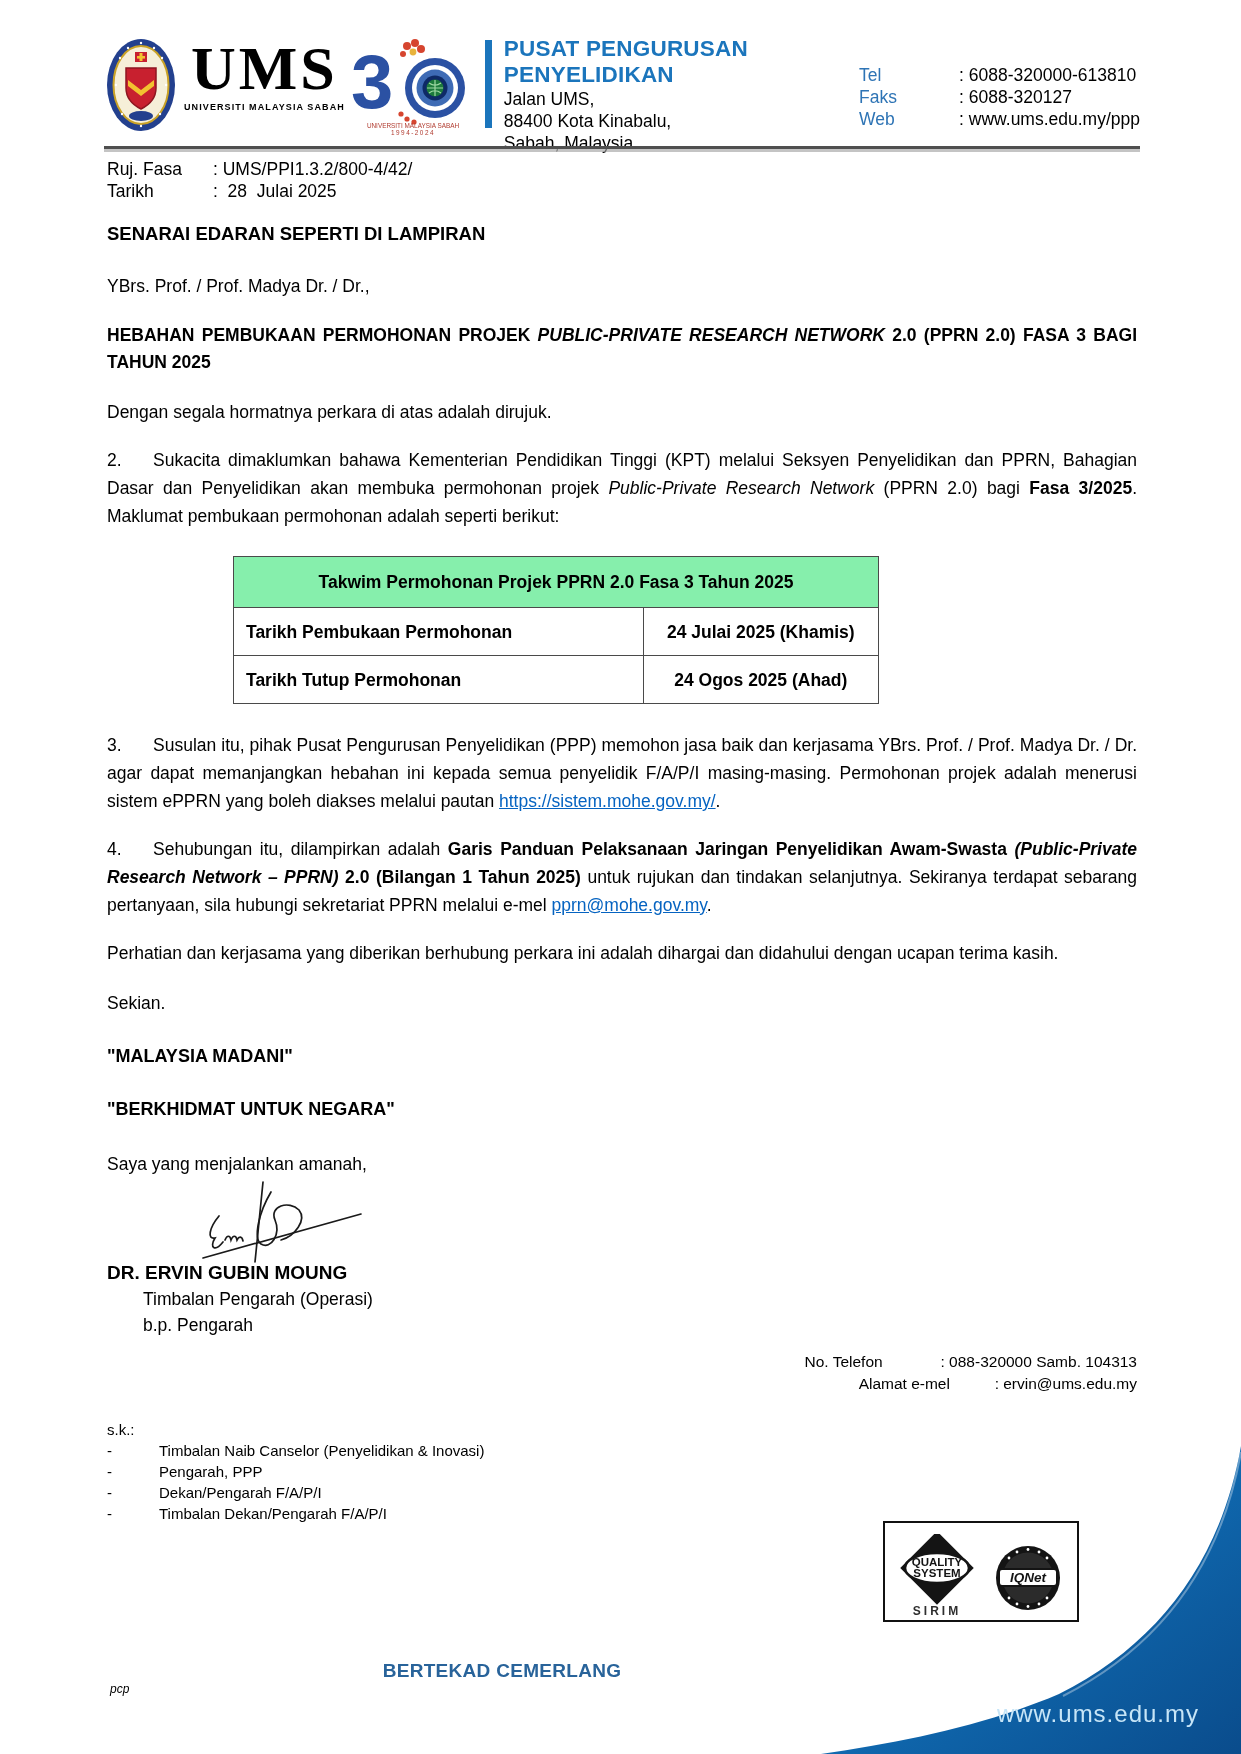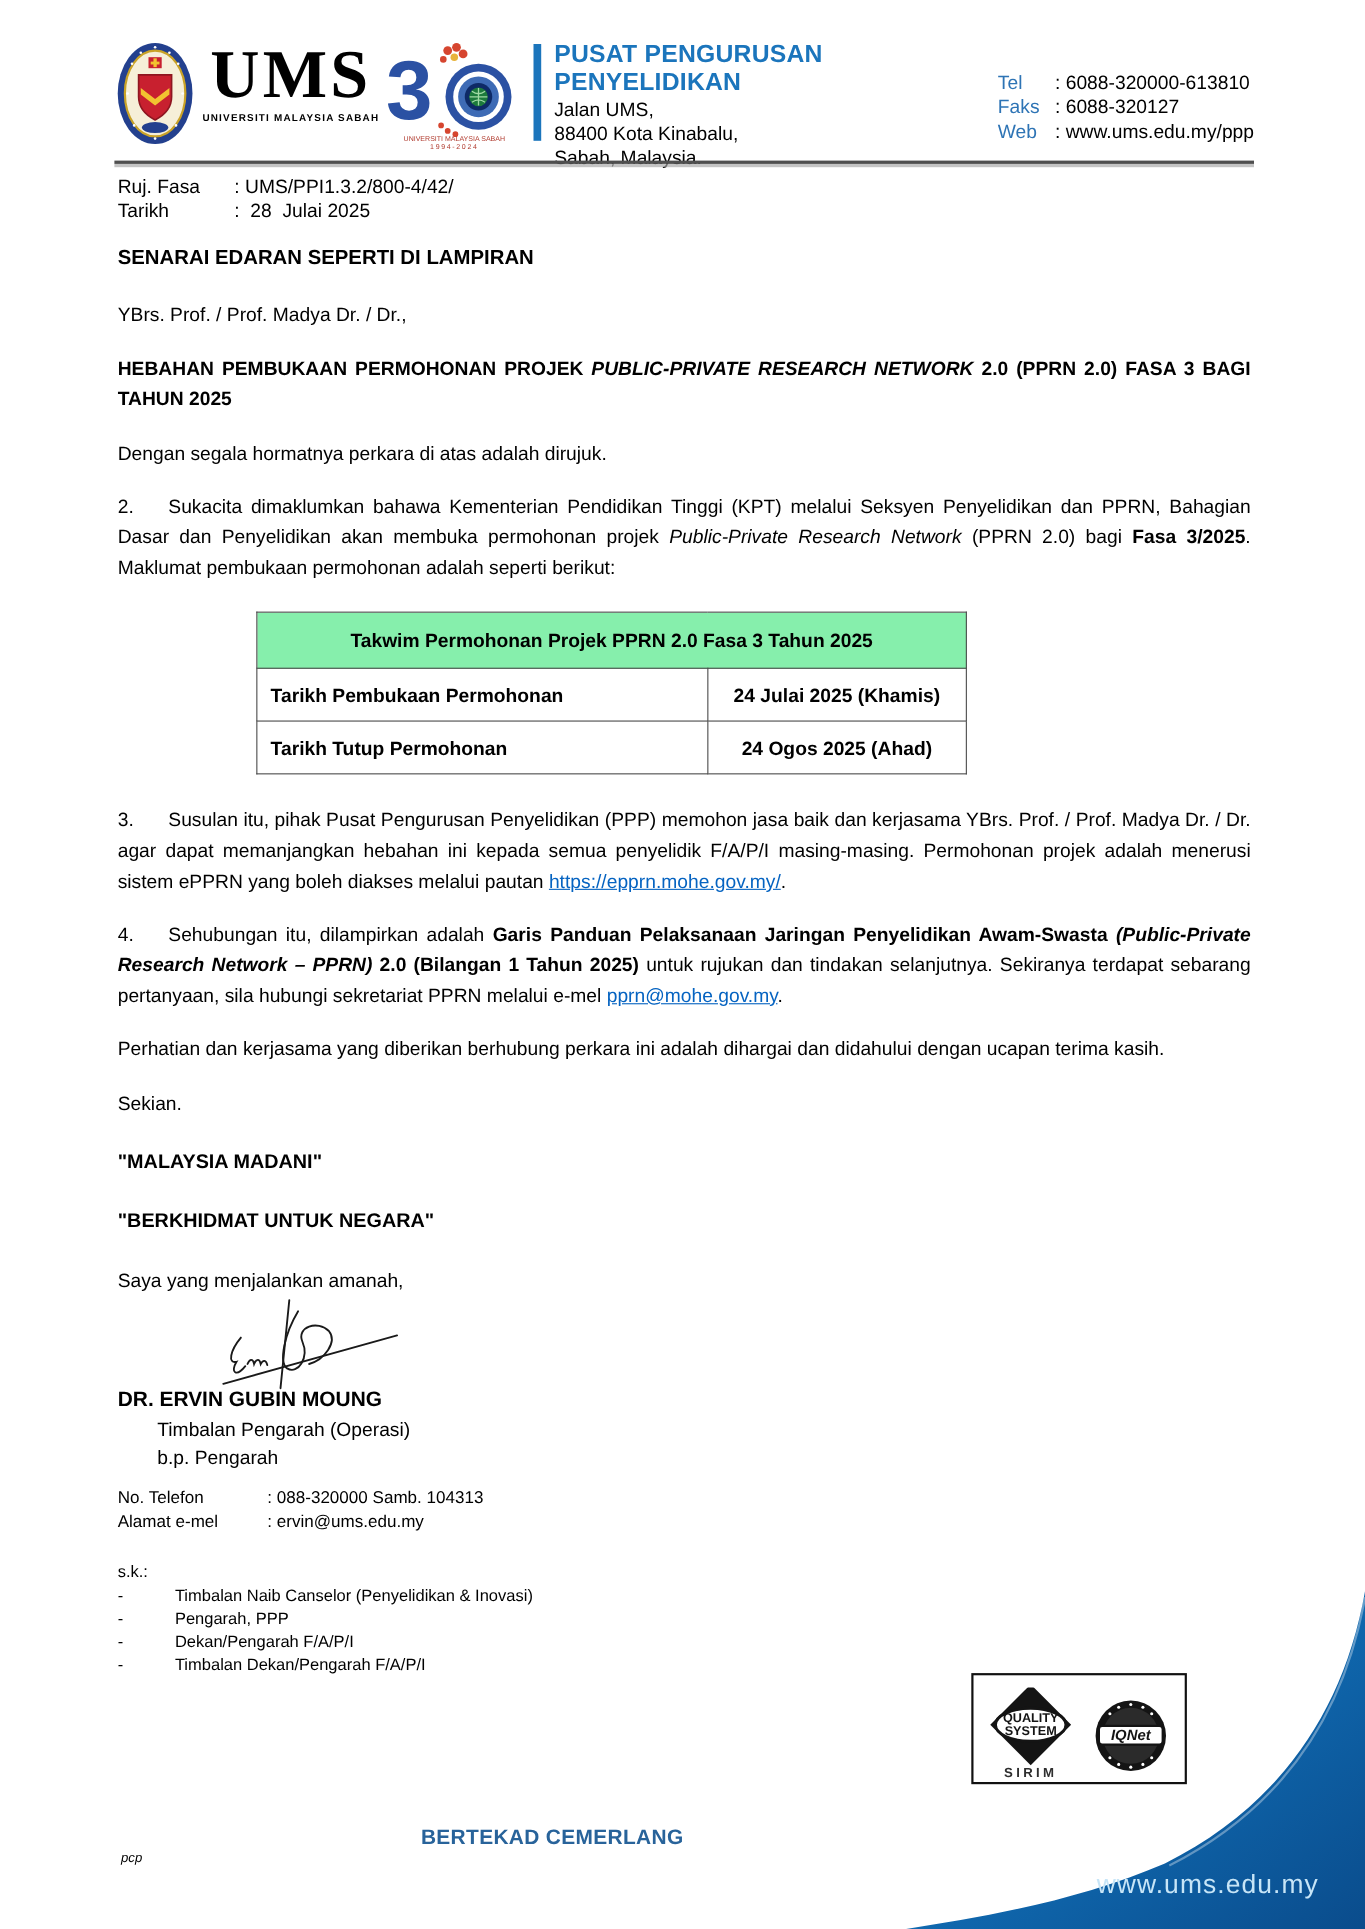--- a/index.html
+++ b/index.html
@@ -12,21 +12,21 @@
   .ums-word{font-family:"Liberation Serif",serif;font-weight:700;font-size:62px;line-height:64px;letter-spacing:3px;}
   .ums-caption{font-size:9px;font-weight:700;letter-spacing:1.1px;margin-top:2px;}
   .anniv{margin-left:4px;flex:0 0 auto;}
   .vbar{width:7px;height:88px;background:#1B75BC;margin:4px 12px 0 8px;flex:0 0 auto;}
   .dept{width:330px;}
   .dept-name{color:#1B75BC;font-weight:700;font-size:22.5px;line-height:26px;letter-spacing:.2px;}
   .addr-line{font-size:17.5px;line-height:22px;}
   .contacts{margin-left:auto;margin-top:28px;}
   .contact-row{display:flex;font-size:17.5px;line-height:22px;}
   .contact-label{width:52px;color:#2E74B5;}
-  .contact-val{white-space:pre-wrap;}
+  .contact-val{white-space:pre-wrap;margin-left:48px;}
   .header-rule{position:absolute;left:104px;top:146px;width:1036px;height:3px;background:#4f4f4f;box-shadow:0 3px 0 rgba(165,165,165,.65);}
   
   .letter{position:absolute;left:107px;top:158px;width:1030px;font-size:17.5px;line-height:28px;text-align:justify;}
   .ref-row{display:flex;line-height:22px;text-align:left;}
   .ref-label{width:106px;}
   .pre{white-space:pre-wrap;}
   .dist-heading{margin-top:18px;font-weight:700;font-size:18.5px;text-align:left;}
   .salutation{margin-top:24px;text-align:left;}
   .subject{margin-top:22px;font-weight:700;line-height:27px;}
   .p{margin-top:20px;}
@@ -42,21 +42,21 @@
   .takwim .t-title{background:#86efac;text-align:center;height:48px;}
   .takwim .t-label{width:63.5%;padding-left:12px;height:45px;text-align:left;}
   .takwim .t-value{text-align:center;height:45px;}
   
   .slogan{margin-top:25px;font-weight:700;font-size:18px;text-align:left;}
   .sign-intro{margin-top:27px;text-align:left;}
   .sig-scribble{margin:0 0 -6px 86px;display:block;}
   .sig-name{font-weight:700;font-size:19px;line-height:26px;text-align:left;}
   .sig-line{font-size:17.5px;line-height:26px;text-align:left;margin-left:36px;}
   .contact-block{margin-top:13px;font-size:15.5px;line-height:22px;text-align:left;}
-  .cb-row{display:flex;}
+  .cb-row{display:flex;justify-content:flex-end;}
   .cb-label{width:136px;}
   .cc-block{margin-top:24px;font-size:15px;line-height:21px;text-align:left;}
   .cc-row{display:flex;}
   .cc-dash{width:52px;}
   
   .cert-box{position:absolute;left:883px;top:1521px;width:192px;height:97px;border:2.5px solid #111;background:#fff;
             display:flex;align-items:flex-end;justify-content:space-evenly;z-index:3;}
   .cert-text{position:absolute;left:856px;top:1630px;width:246px;text-align:center;font-size:15.5px;line-height:23px;z-index:3;}
   .motto{position:absolute;left:372px;top:1660px;width:260px;text-align:center;font-weight:700;font-size:19px;
          color:#28639A;letter-spacing:.3px;z-index:3;}
@@ -184,21 +184,21 @@
           <td class="t-value">24 Julai 2025 (Khamis)</td>
         </tr>
         <tr>
           <td class="t-label">Tarikh Tutup Permohonan</td>
           <td class="t-value">24 Ogos 2025 (Ahad)</td>
         </tr>
       </tbody>
     </table>
 
     <div class="p" style="margin-top:27px">
-      <span class="num">3.</span><span>Susulan itu, pihak Pusat Pengurusan Penyelidikan (PPP) memohon jasa baik dan kerjasama YBrs. Prof. / Prof. Madya Dr. / Dr. agar dapat memanjangkan hebahan ini kepada semua penyelidik F/A/P/I masing-masing. Permohonan projek adalah menerusi sistem ePPRN yang boleh diakses melalui pautan </span><a class="link">https://epprn.mohe.gov.my/</a><span>.</span>
+      <span class="num">3.</span><span>Susulan itu, pihak Pusat Pengurusan Penyelidikan (PPP) memohon jasa baik dan kerjasama YBrs. Prof. / Prof. Madya Dr. / Dr. agar dapat memanjangkan hebahan ini kepada semua penyelidik F/A/P/I masing-masing. Permohonan projek adalah menerusi sistem ePPRN yang boleh diakses melalui pautan </span><a class="link">https://sistem.mohe.gov.my/</a><span>.</span>
     </div>
 
     <div class="p">
       <span class="num">4.</span><span>Sehubungan itu, dilampirkan adalah </span><b class="run">Garis Panduan Pelaksanaan Jaringan Penyelidikan Awam-Swasta </b><span class="bi">(Public-Private Research Network – PPRN)</span><b class="run"> 2.0 (Bilangan 1 Tahun 2025)</b><span> untuk rujukan dan tindakan selanjutnya. Sekiranya terdapat sebarang pertanyaan, sila hubungi sekretariat PPRN melalui e-mel </span><a class="link">pprn@mohe.gov.my</a><span>.</span>
     </div>
 
     <div class="p">Perhatian dan kerjasama yang diberikan berhubung perkara ini adalah dihargai dan didahului dengan ucapan terima kasih.</div>
 
     <div class="p p-first">Sekian.</div>
 

